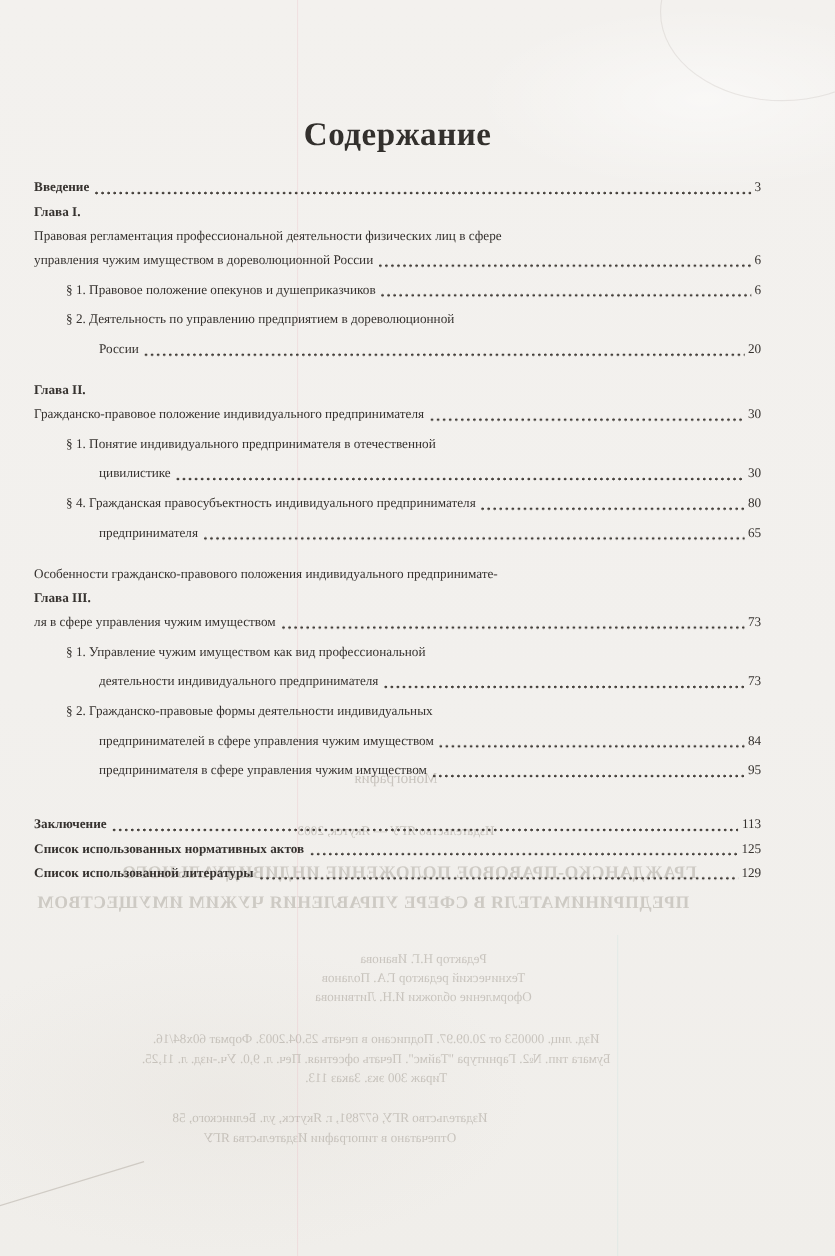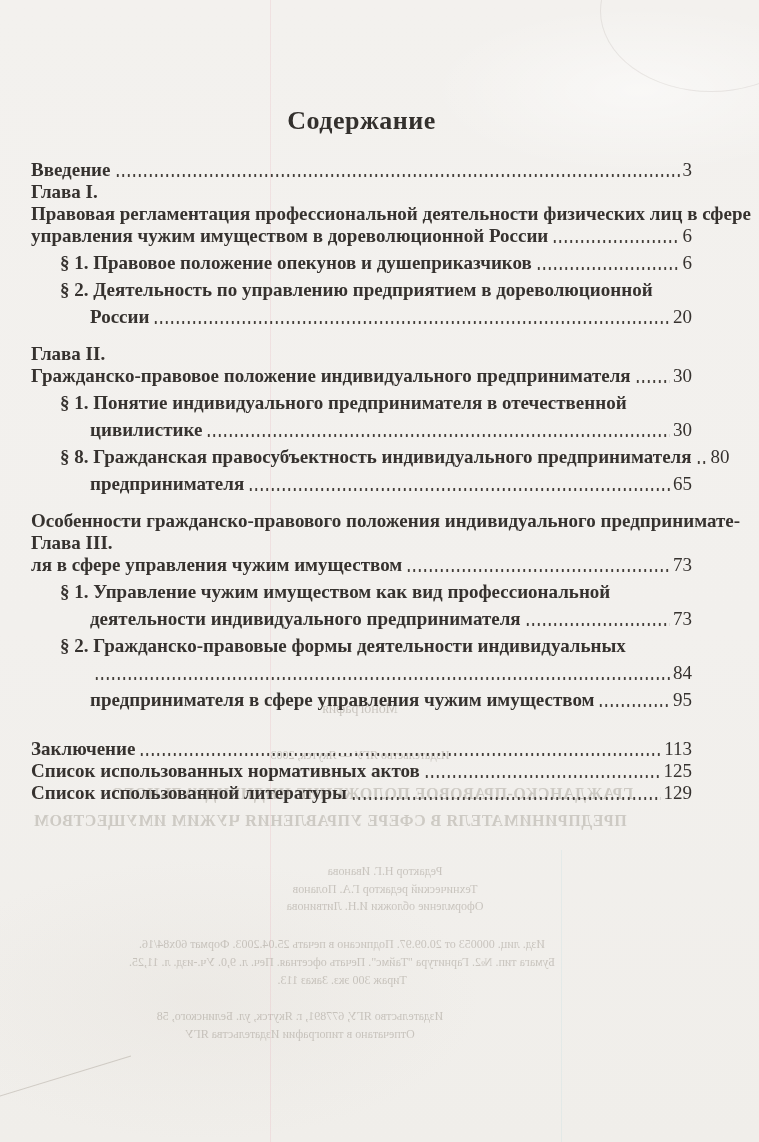--- a/index.html
+++ b/index.html
@@ -28,33 +28,33 @@
     transform:scaleX(-1);
     color:rgba(122,115,104,.34);
     filter:blur(.5px);
     white-space:nowrap;
   }
   .ghost-line.big{font-weight:bold;letter-spacing:.5px;color:rgba(122,115,104,.30);}
 
   
   .title{
     position:absolute;left:31px;top:106px;width:661px;
-    text-align:center;font-size:26px;font-weight:bold;color:#33302d;
+    text-align:center;font-size:30px;font-weight:bold;color:#33302d;
     letter-spacing:.5px;
   }
   .toc{
     position:absolute;left:31px;top:159px;width:661px;
-    font-size:19px;color:#36322f;
+    font-size:12px;color:#36322f;
   }
   .toc-line{display:flex;align-items:baseline;line-height:22px;}
   .toc-line.sp{margin-top:5px;}
   .toc-line.bold .label{font-weight:bold;}
   .ind1{padding-left:29px;}
   .ind2{padding-left:59px;text-align:center;}
-  .label{white-space:nowrap;font-weight:bold;}
+  .label{white-space:nowrap;}
   .dots{
     flex:1;align-self:stretch;margin:0 3px 0 4px;min-width:12px;
     background-image:radial-gradient(circle,#443f3a 1.1px,transparent 1.35px);
     background-size:5.5px 5px;background-repeat:repeat-x;
     background-position:left bottom 3px;
   }
   .num{white-space:nowrap;}
   .spacer{width:100%;}
 </style>
 </head>
@@ -124,21 +124,21 @@
       </div>
       <div class="toc-line sp ind1">
         <span class="label">§ 1. Понятие индивидуального предпринимателя в отечественной</span>
       </div>
       <div class="toc-line sp ind2">
         <span class="label">цивилистике</span>
         <span class="dots"></span>
         <span class="num">30</span>
       </div>
       <div class="toc-line sp ind1">
-        <span class="label">§ 8. Гражданская правосубъектность индивидуального предпринимателя</span>
+        <span class="label">§ 4. Гражданская правосубъектность индивидуального предпринимателя</span>
         <span class="dots"></span>
         <span class="num">80</span>
       </div>
       <div class="toc-line sp ind2">
         <span class="label">предпринимателя</span>
         <span class="dots"></span>
         <span class="num">65</span>
       </div>
       <div class="spacer" style="height: 15px;"></div>
       <div class="toc-line">
@@ -157,20 +157,21 @@
       </div>
       <div class="toc-line sp ind2">
         <span class="label">деятельности индивидуального предпринимателя</span>
         <span class="dots"></span>
         <span class="num">73</span>
       </div>
       <div class="toc-line sp ind1">
         <span class="label">§ 2. Гражданско-правовые формы деятельности индивидуальных</span>
       </div>
       <div class="toc-line sp ind2">
+        <span class="label">предпринимателей в сфере управления чужим имуществом</span>
         <span class="dots"></span>
         <span class="num">84</span>
       </div>
       <div class="toc-line sp ind2">
         <span class="label">предпринимателя в сфере управления чужим имуществом</span>
         <span class="dots"></span>
         <span class="num">95</span>
       </div>
       <div class="spacer" style="height: 27px;"></div>
       <div class="toc-line bold">

